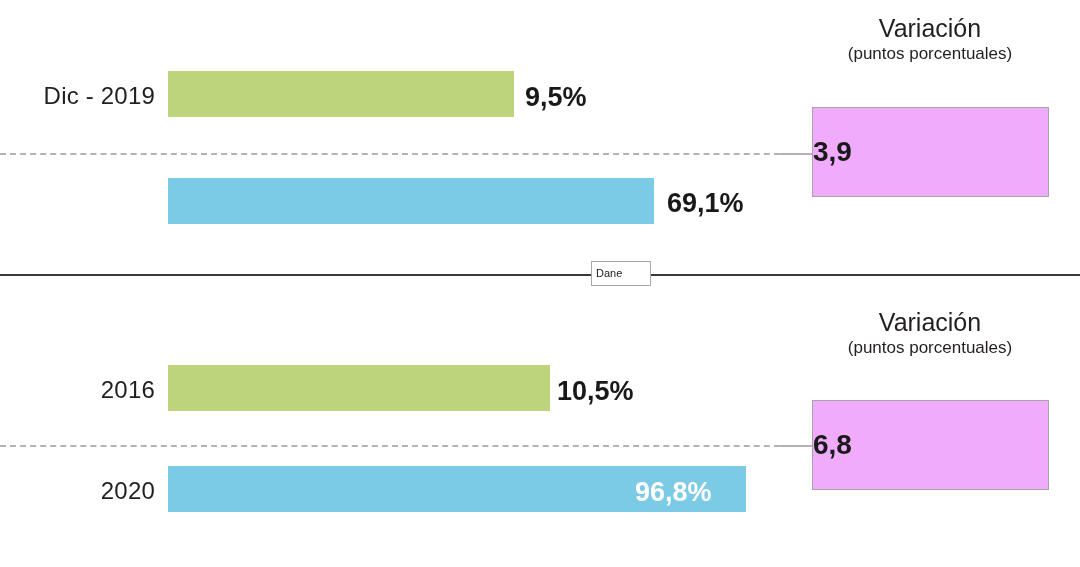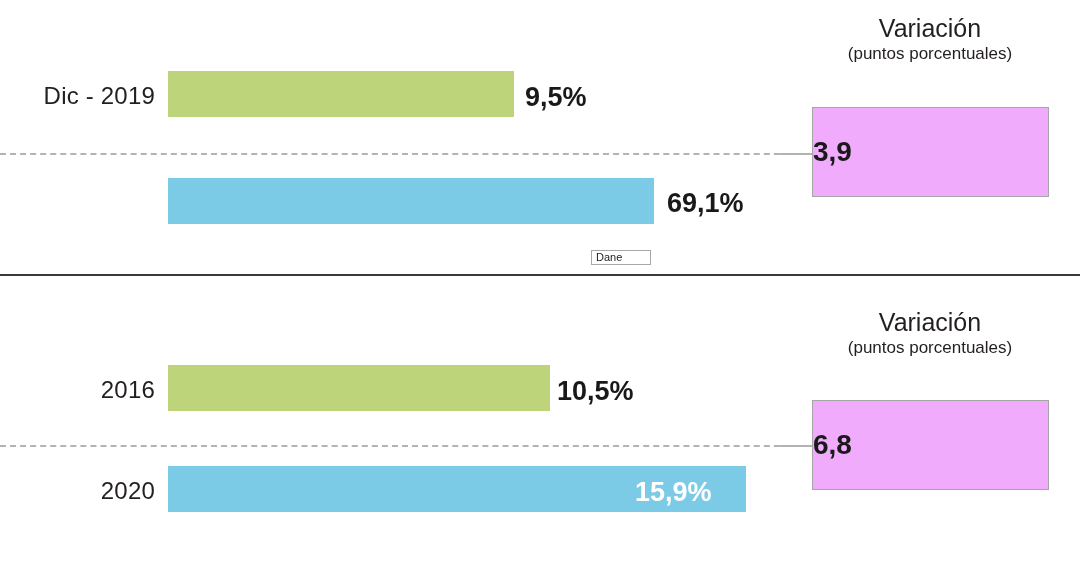--- a/index.html
+++ b/index.html
@@ -161,39 +161,39 @@
     <div class="connector" style="left: 780px; top: 153px; width: 34px;"></div>
 
     <div class="variation-box" style="left: 812px; top: 107px; width: 235px; height: 88px;">
       <span class="variation-value">3,9</span>
     </div>
 
   </div>
 
   <div class="section-divider"></div>
 
-  <div class="source-field" style="left: 591px; top: 250px; width: 60px; height: 15px;">
+  <div class="source-field" style="left: 591px; top: 261px; width: 60px; height: 25px;">
     <span>Dane</span>
   </div>
 
   <div class="panel" id="panel-bottom">
 
     <div class="cat-label" style="left: 10px; top: 102px; width: 145px;">2016</div>
 
     <div class="bar green" style="left: 168px; top: 89px; width: 382px;"></div>
 
     <div class="bar-value" style="left: 557px; top: 102px;">10,5%</div>
 
     <div class="dash-line" style="left: 0px; top: 169px; width: 810px;"></div>
 
     <div class="cat-label" style="left: 10px; top: 203px; width: 145px;">2020</div>
 
     <div class="bar blue" style="left: 168px; top: 190px; width: 578px;"></div>
 
-    <div class="bar-value inside" style="left: 635px; top: 203px;">15,9%</div>
+    <div class="bar-value inside" style="left: 635px; top: 203px;">96,8%</div>
 
     <div class="variation" style="left: 800px; top: 32px; width: 260px;">
       <div class="variation-title">Variación</div>
       <div class="variation-sub">(puntos porcentuales)</div>
     </div>
 
     <div class="connector" style="left: 780px; top: 169px; width: 34px;"></div>
 
     <div class="variation-box" style="left: 812px; top: 124px; width: 235px; height: 88px;">
       <span class="variation-value">6,8</span>

